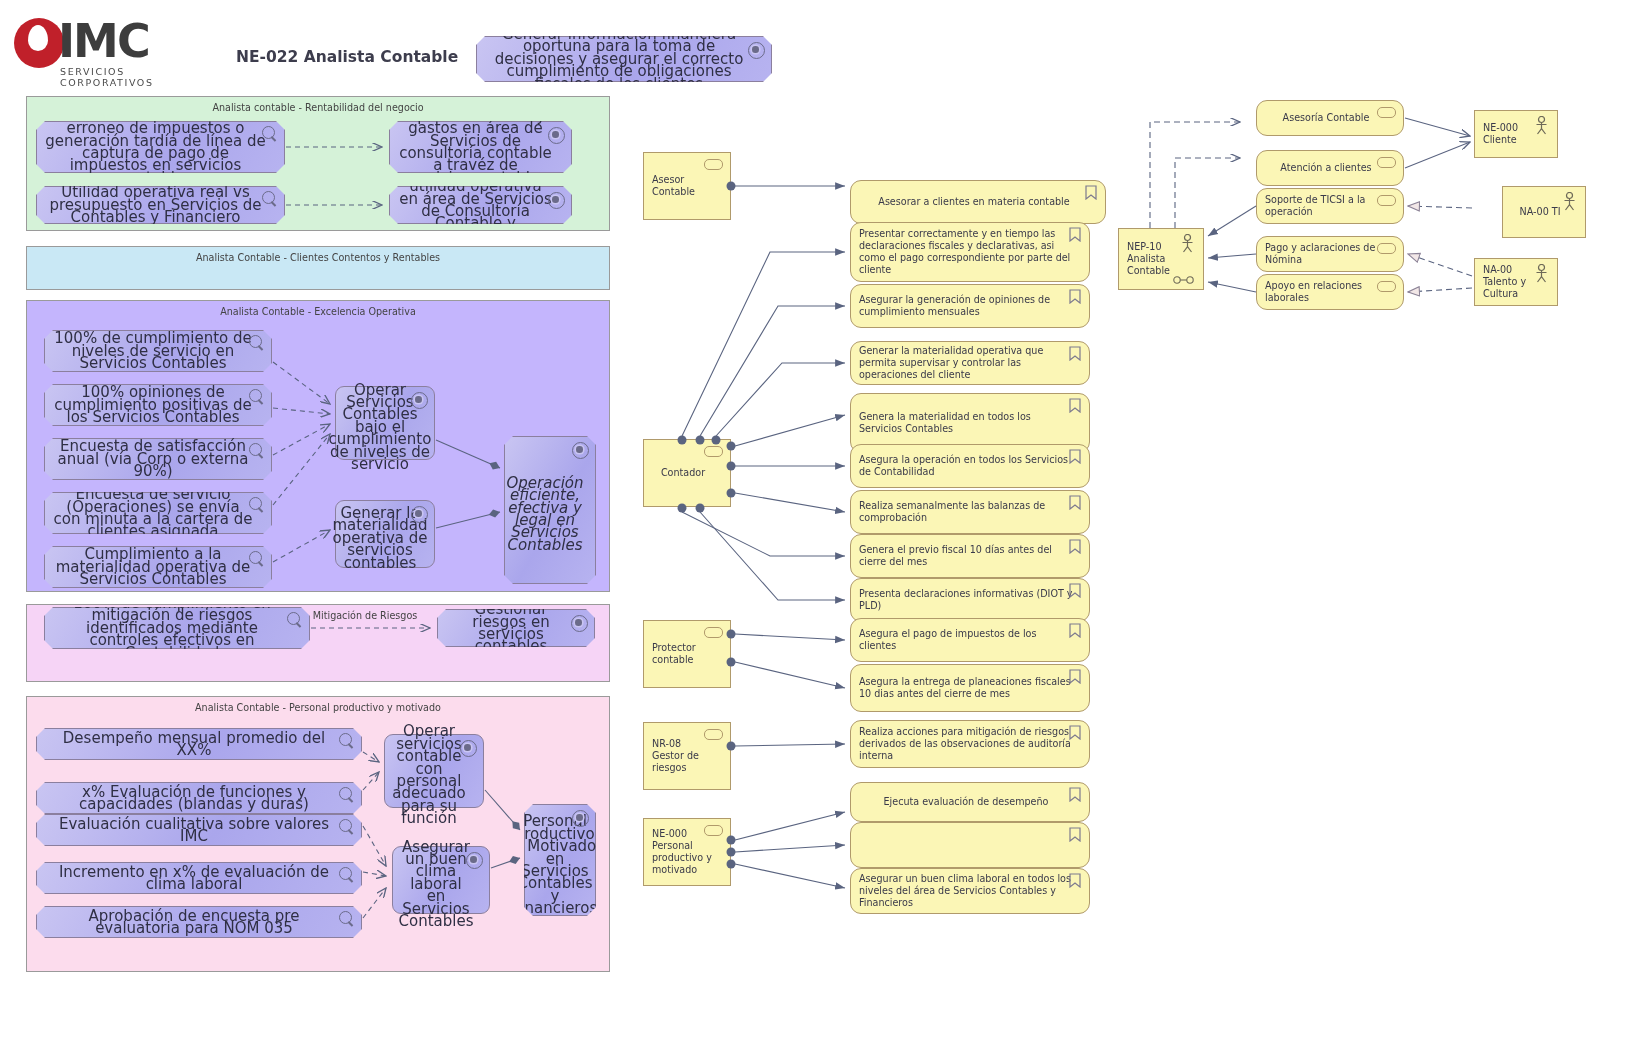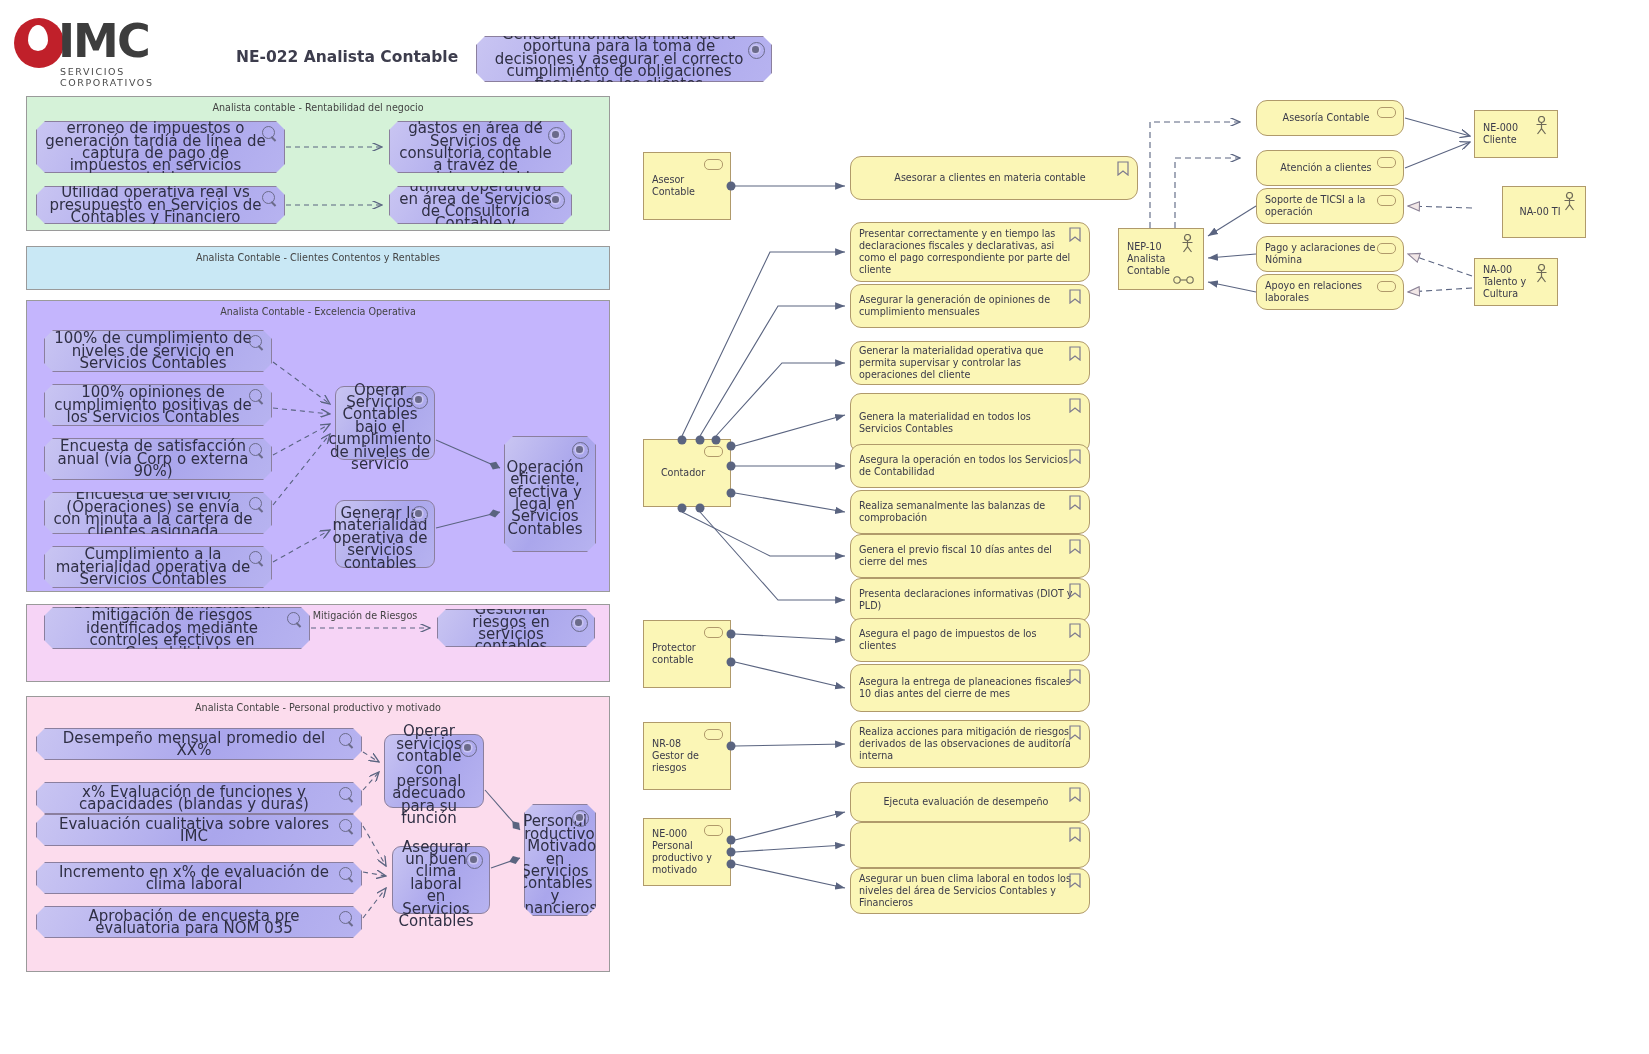--- a/index.html
+++ b/index.html
@@ -141,21 +141,21 @@
   <span>Cumplimiento a la materialidad operativa de Servicios Contables</span>
   </div>
 <div class="abs motiv rnd" style="left:335px;top:386px;width:100px;height:74px;">
   <span class="badge ic-target"></span>
   <span style="margin-top:8px">Operar Servicios Contables bajo el cumplimiento de niveles de servicio</span>
   </div>
 <div class="abs motiv rnd" style="left:335px;top:500px;width:100px;height:68px;">
   <span class="badge ic-target"></span>
   <span style="margin-top:8px">Generar la materialidad operativa de servicios contables</span>
   </div>
-<div class="abs motiv oct" style="left:504px;top:436px;width:92px;height:116px;">
+<div class="abs motiv oct" style="left:504px;top:436px;width:92px;height:148px;font-style:italic;">
   <span class="badge ic-target"></span>
   <span style="margin-top:8px">Operación eficiente, efectiva y legal en Servicios Contables</span>
   </div>
 
 <div class="abs group" style="left:26px;top:604px;width:584px;height:78px;background:#f6d4f6;">
   <div class="gt">Analista Contable - Mitigación de Riesgos</div>
 </div>
 <div class="abs motiv oct" style="left:44px;top:607px;width:266px;height:42px;">
   <span class="badge ic-mag"></span>
   <span>100% de cumplimiento  en mitigación de riesgos identificados mediante controles efectivos en Contabilidad</span>
@@ -219,21 +219,21 @@
 <div class="abs biz biz-rect" style="left:643px;top:722px;width:88px;height:68px;">
   <span class="ic-role"></span>
   <span>NR-08 Gestor de riesgos</span>
   </div>
 
 <div class="abs biz biz-rect" style="left:643px;top:818px;width:88px;height:68px;">
   <span class="ic-role"></span>
   <span>NE-000 Personal productivo y motivado</span>
   </div>
 
-<div class="abs biz biz-round" style="left:850px;top:156px;width:288px;height:44px;">
+<div class="abs biz biz-round" style="left:850px;top:180px;width:256px;height:44px;">
   <span class="ic-book">
       <svg width="12" height="15" viewBox="0 0 12 15">
         <path d="M1 1h10v13l-5-4-5 4z" fill="none" stroke="#7d7a8e" stroke-width="1.2"></path>
       </svg>
     </span>
   <span>Asesorar a clientes en materia contable</span>
   </div>
 
 <div class="abs biz biz-round" style="left:850px;top:222px;width:240px;height:60px;">
   <span class="ic-book">

